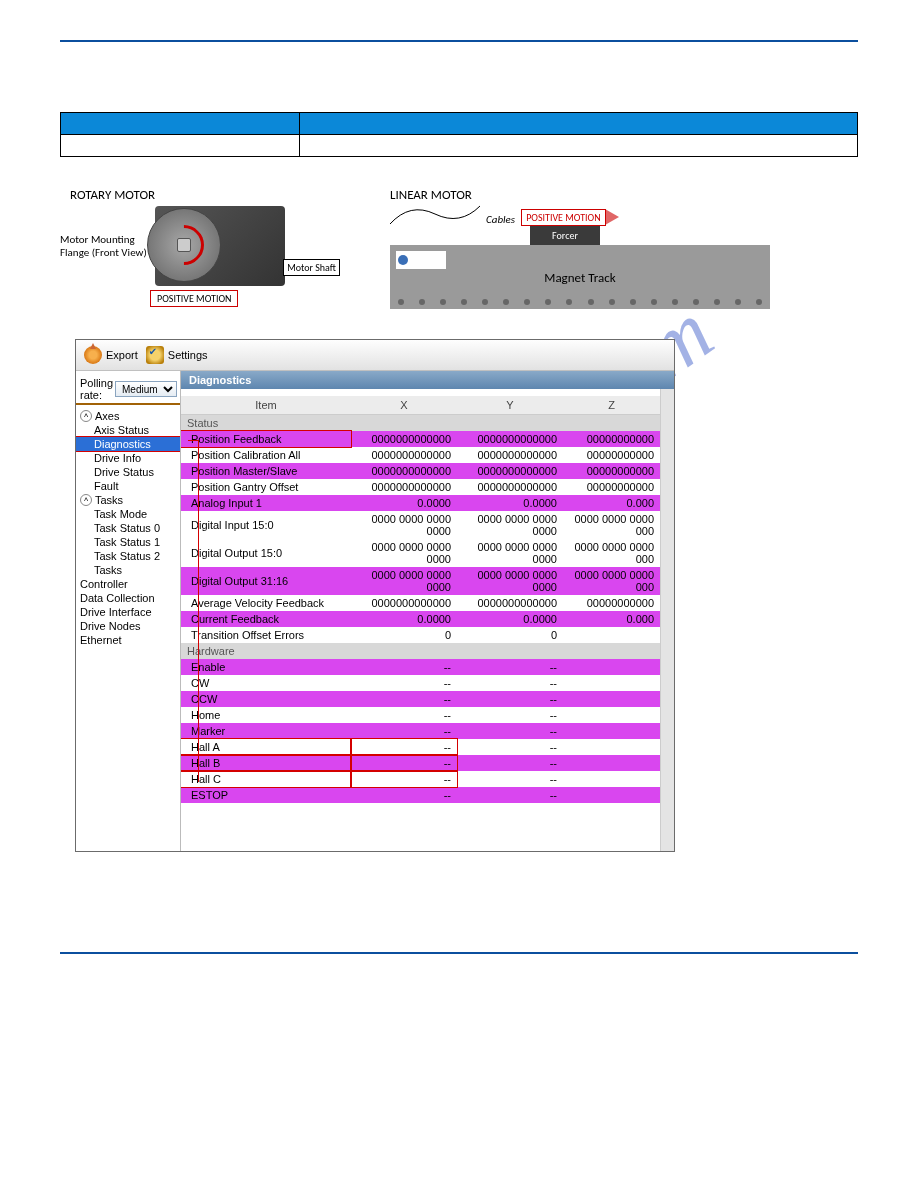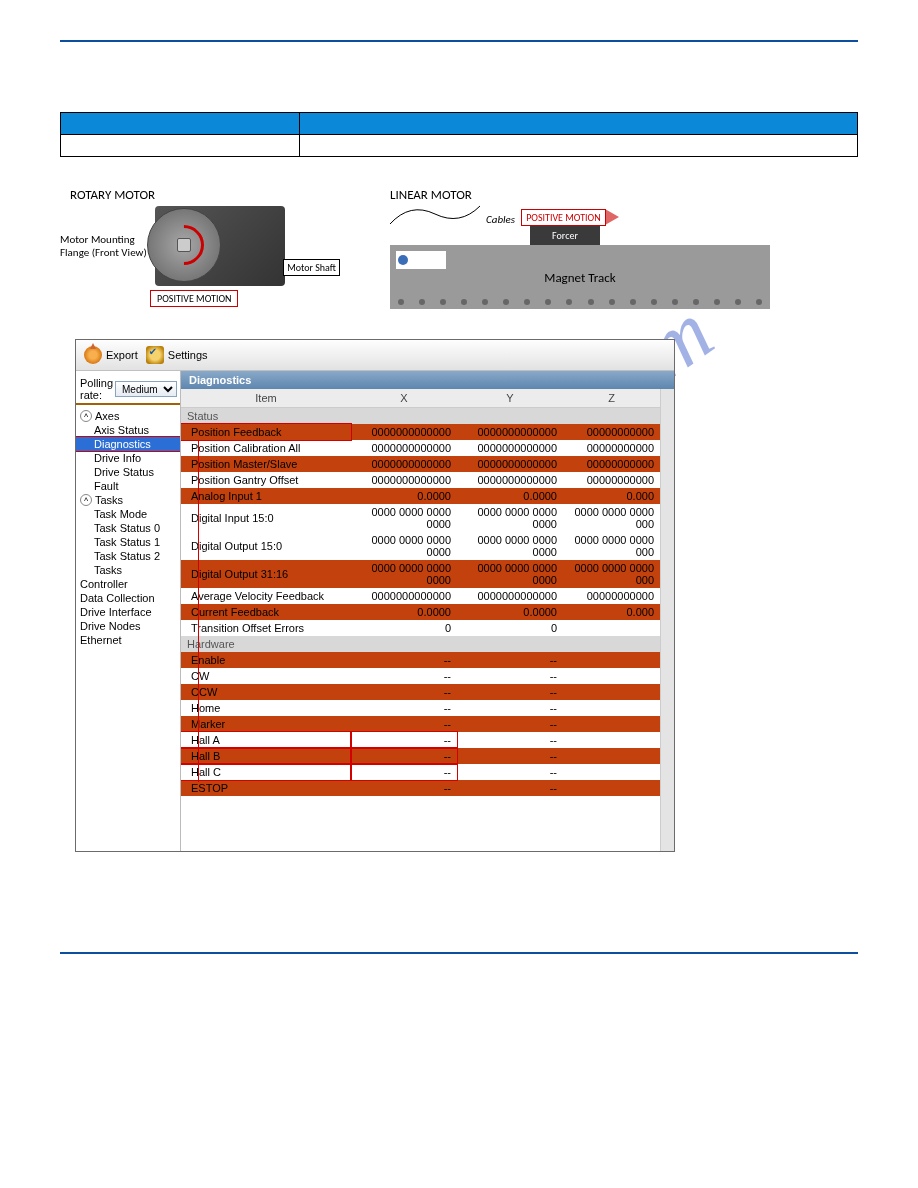--- a/index.html
+++ b/index.html
@@ -151,21 +151,21 @@
   .diag-table th {
     background:#ececec; font-weight:normal; text-align:center;
     border-bottom:1px solid #ccc; padding:3px 4px; color:#444;
   }
   .diag-table th:first-child{ text-align:center; width:170px;}
   .diag-table td {
     padding:2px 6px; text-align:right; border:none;
   }
   .diag-table td:first-child { text-align:left; padding-left:10px; }
   .diag-table tr.odd { background:#fff; }
-  .diag-table tr.even { background:#c2410c; }
+  .diag-table tr.even { background:#d946ef; }
   .diag-table tr.section td {
     background:#d8d8d8; font-weight:normal; color:#555; text-align:left; padding-left:6px;
   }
   .scroll-edge { width:14px; background:#e4e4e4; border-left:1px solid #ccc;}
   .hlbox { outline:1.5px solid #d40000; }
   .hl-conn {
     position:absolute; border-left:1.5px solid #d40000; border-bottom:1.5px solid #d40000;
   }
   .watermark {
     position:absolute; left:50%; top:50%; transform:translate(-50%,-55%) rotate(-35deg);
@@ -293,21 +293,21 @@
           <li style="padding-left:4px">Controller</li>
           <li style="padding-left:4px">Data Collection</li>
           <li style="padding-left:4px">Drive Interface</li>
           <li style="padding-left:4px">Drive Nodes</li>
           <li style="padding-left:4px">Ethernet</li>
         </ul>
       </div>
       <div class="right-pane">
         <div class="pane-header">Diagnostics</div>
         <div style="flex:1;display:flex;overflow:hidden;">
-          <div style="flex:1;overflow:hidden;">
+          <div style="flex:1;overflow:hidden;margin-top:7px;">
             <table class="diag-table" id="diag-table">
               <thead>
                 <tr>
                   <th>Item</th>
                   <th>X</th>
                   <th>Y</th>
                   <th>Z</th>
                 </tr>
               </thead>
               <tbody id="diag-body">

